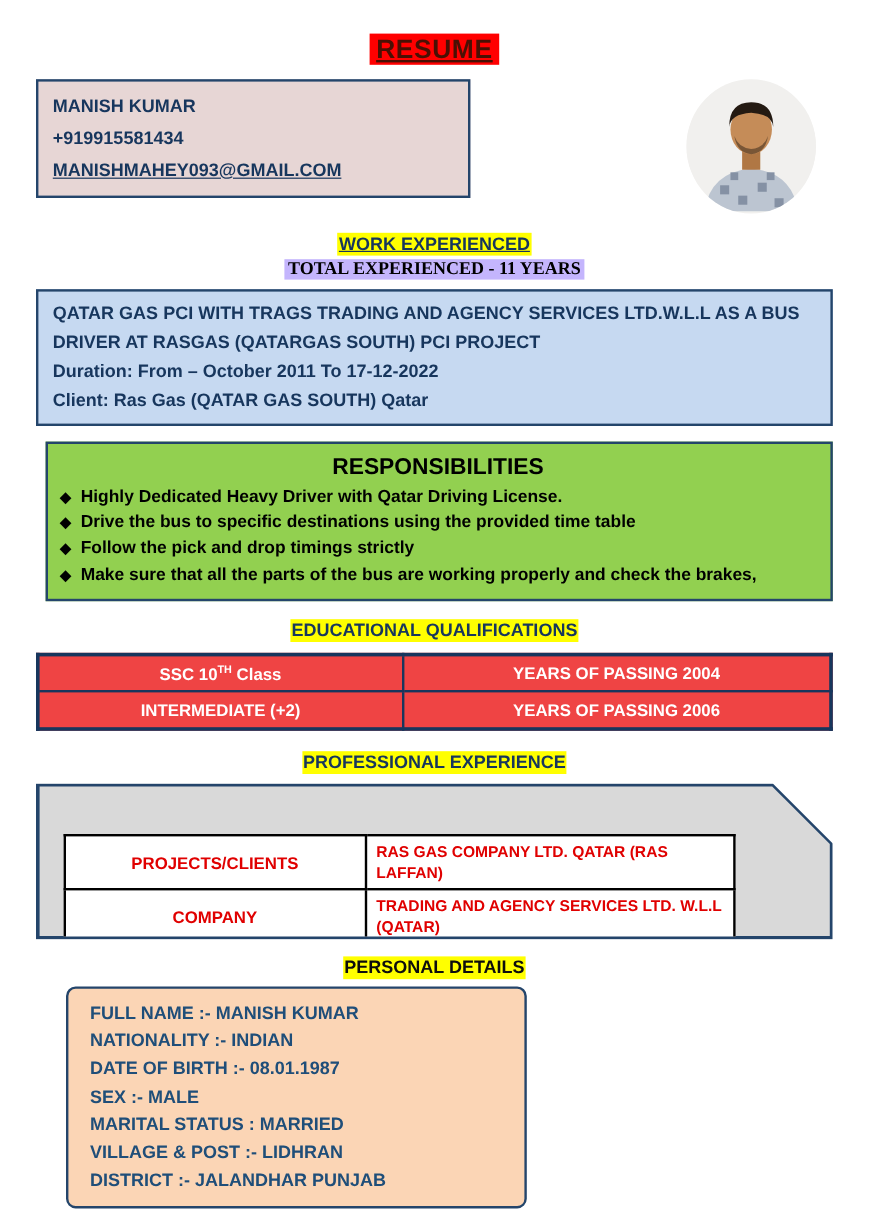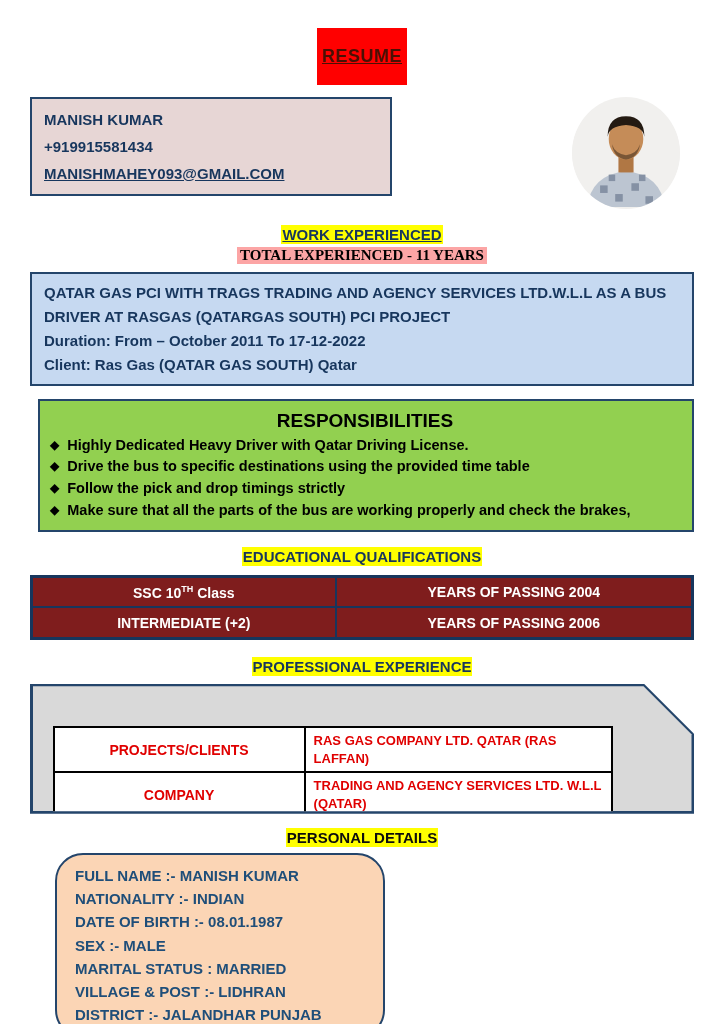--- a/index.html
+++ b/index.html
@@ -7,22 +7,22 @@
   body { font-family:"Liberation Sans", sans-serif; }
   .page {
     position:relative; width:724px; height:1024px;
     background:#ffffff; overflow:hidden; margin:0 auto;
   }
 
   
   .title-wrap { text-align:center; padding-top:28px; }
   .resume-title {
     display:inline-block; background:#ff0000; color:#4a1004;
-    font-weight:bold; font-size:18px; letter-spacing:.5px;
-    text-decoration:underline; padding:18px 5px;
+    font-weight:bold; font-size:22px; letter-spacing:.5px;
+    text-decoration:underline; padding:0 5px;
   }
 
   
   .header-row { display:flex; align-items:flex-start; margin:12px 30px 0 30px; }
   .contact-box {
     width:362px; background:#e7d6d5; border:2px solid #24456b;
     padding:7px 12px;
   }
   .contact-line { color:#17365d; font-weight:bold; font-size:15px; line-height:1.8; white-space:nowrap; }
   .hl-green { background:#00dc28; padding:0 2px; }
@@ -36,21 +36,21 @@
   
   .section-heading { text-align:center; margin-top:16px; }
   .heading-chip {
     display:inline-block; background:#ffff00; font-weight:bold;
     font-size:15px; color:#17365d; padding:1px 1px;
   }
   .heading-chip.underlined { text-decoration:underline; }
   .heading-chip.black-text { color:#0d0d0d; }
   .total-line { text-align:center; margin-top:2px; }
   .total-chip {
-    display:inline-block; background:#fca5a5; color:#000;
+    display:inline-block; background:#c4b5fd; color:#000;
     font-family:"Liberation Serif", serif; font-weight:bold; font-size:15px; padding:0 3px;text-align:center;
   }
 
   
   .work-box {
     margin:8px 30px 0 30px; background:#c6d9f1; border:2px solid #24456b;
     padding:7px 12px; color:#17365d; font-weight:bold; font-size:15px; line-height:1.6;
   }
 
   
@@ -58,21 +58,21 @@
     margin:13px 30px 0 38px; background:#92d050; border:2px solid #24456b;
     padding:6px 12px 8px 10px;
   }
   .resp-heading { text-align:center; color:#000000; font-weight:bold; font-size:19px; line-height:1.45; }
   .resp-item { display:flex; gap:8px; color:#000; font-weight:bold; font-size:14.5px; line-height:1.5; }
   .diamond { flex:none; font-size:12px; line-height:1.8; }
 
   
   .edu-table-wrap { margin:9px 30px 0 30px; }
   table.edu {
-    width:100%; border-collapse:collapse; background:#7f1d1d;
+    width:100%; border-collapse:collapse; background:#ef4444;
     border:3px solid #17365d;
   }
   table.edu td {
     border:2px solid #17365d; color:#ffffff; font-weight:bold; font-size:14px;
     text-align:center; padding:6px 4px;
   }
   table.edu td.course { width:46%; }
   sup { font-size:9px; }
 
   
@@ -89,22 +89,22 @@
   table.exp {
     position:absolute; left:20px; top:40px; width:560px;
     border-collapse:collapse; background:#ffffff;
   }
   table.exp td { border:2px solid #000; color:#e00000; font-weight:bold; }
   table.exp td.label { width:45%; text-align:center; font-size:14px; padding:8px 4px; }
   table.exp td.value { font-size:13px; padding:4px 8px; line-height:1.35; }
 
   
   .personal-box {
-    margin:6px 0 0 55px; width:330px; background:#fbd5b5;
-    border:2px solid #24456b; border-radius:28px; padding:9px 18px;
+    margin:6px 0 0 55px; width:384px; background:#fbd5b5;
+    border:2px solid #24456b; border-radius:8px; padding:9px 18px;
   }
   .personal-line { color:#1f4e79; font-weight:bold; font-size:15px; line-height:1.55; white-space:nowrap; }
 </style>
 </head>
 <body>
 
 <div class="page">
 
   <div class="title-wrap">
     <span class="resume-title">RESUME</span>

